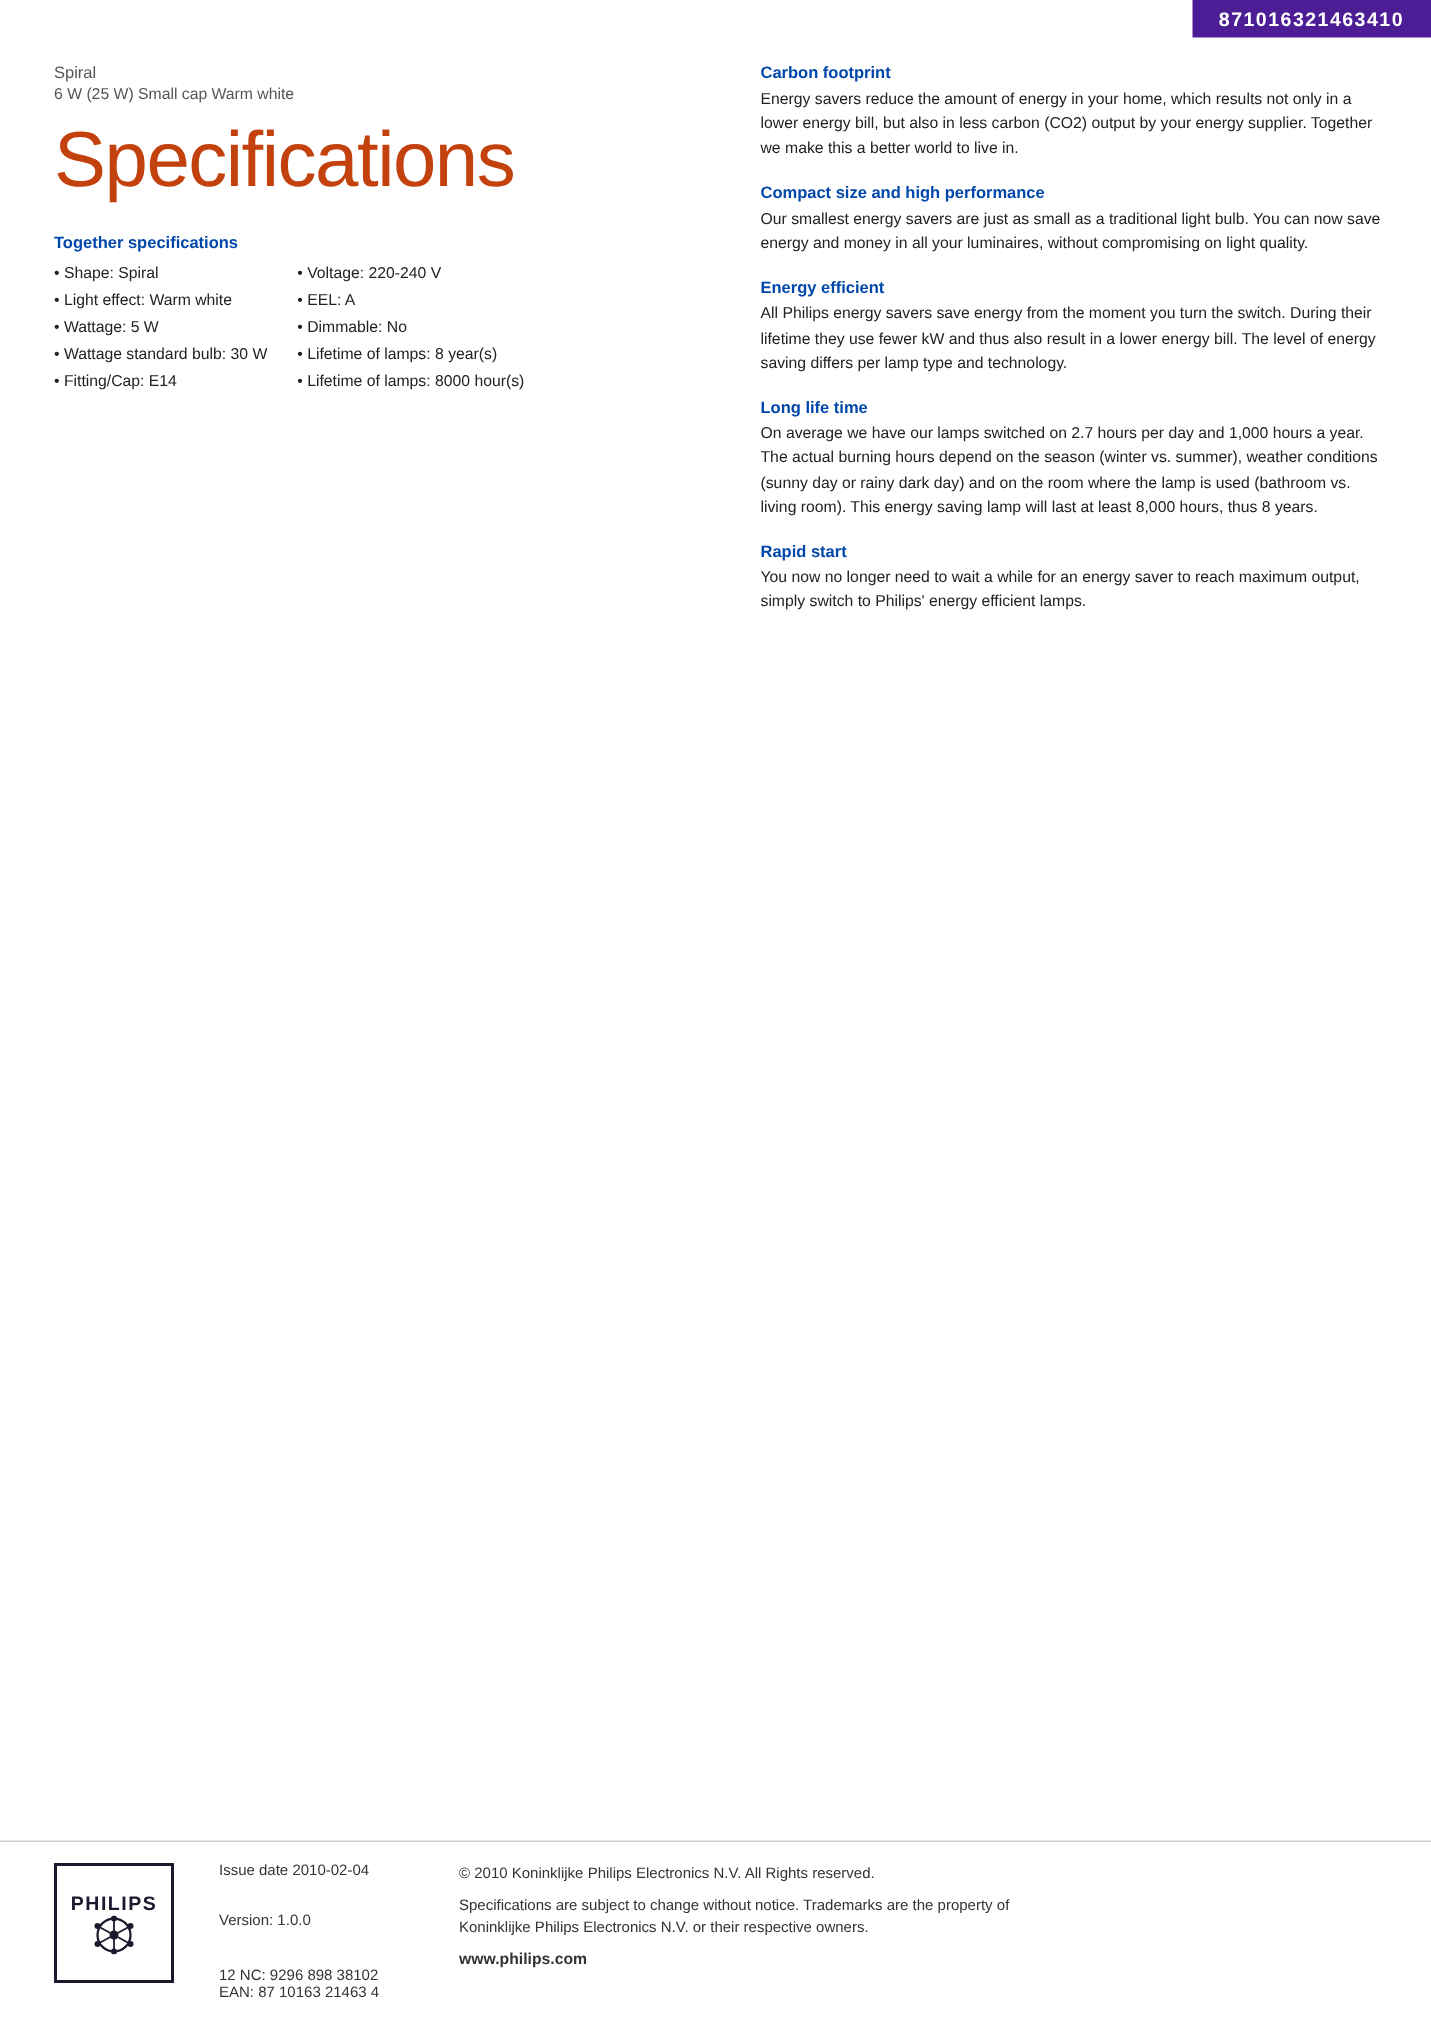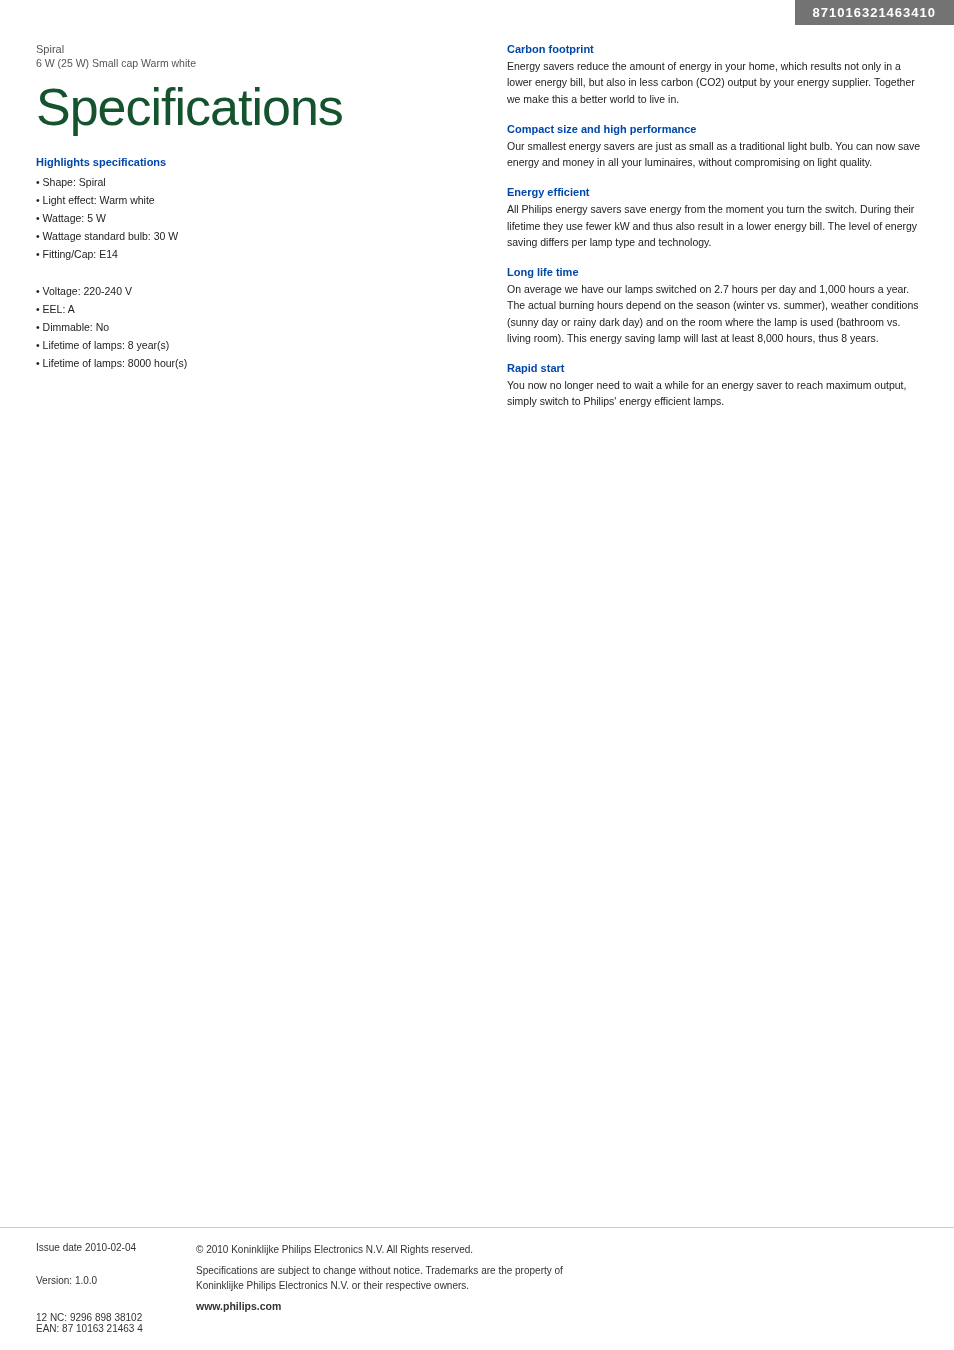--- a/index.html
+++ b/index.html
@@ -21,21 +21,21 @@
       flex-direction: column;
     }
 
     
     .header-bar {
       display: flex;
       justify-content: flex-end;
       padding: 0;
     }
     .product-code-bar {
-      background: #737373;
+      background: #4c1d95;
       color: #fff;
       font-size: 13px;
       font-weight: bold;
       padding: 5px 18px;
       letter-spacing: 1px;
     }
 
     
     .main-content {
       display: flex;
@@ -57,38 +57,37 @@
     }
     .product-subtitle {
       font-size: 10.5px;
       color: #555;
       margin-bottom: 10px;
     }
 
     .page-title {
       font-size: 52px;
       font-weight: 300;
-      color: #14532d;
+      color: #c2410c;
       line-height: 1.1;
       margin-bottom: 20px;
       letter-spacing: -1px;
     }
 
     .section-title {
       font-size: 11px;
       font-weight: bold;
       color: #0047ab;
       margin-bottom: 6px;
       margin-top: 4px;
     }
 
     .specs-columns {
       display: flex;
       gap: 20px;
-      flex-direction: column;
     }
 
     .specs-list {
       list-style: none;
       font-size: 10.5px;
       color: #222;
       line-height: 1.7;
     }
     .specs-list li::before {
       content: "• ";
@@ -208,21 +207,21 @@
     <div class="product-code-bar">871016321463410</div>
   </div>
 
   <div class="main-content">
 
     <div class="left-column">
       <div class="product-category">Spiral</div>
       <div class="product-subtitle">6 W (25 W) Small cap Warm white</div>
       <h1 class="page-title">Specifications</h1>
 
-      <div class="section-title">Highlights specifications</div>
+      <div class="section-title">Together specifications</div>
 
       <div class="specs-columns">
         <ul class="specs-list" id="specs-col1">
             <li>Shape: Spiral</li>
             <li>Light effect: Warm white</li>
             <li>Wattage: 5 W</li>
             <li>Wattage standard bulb: 30 W</li>
             <li>Fitting/Cap: E14</li>
           </ul>
         <ul class="specs-list" id="specs-col2">
@@ -258,20 +257,39 @@
             <div class="highlight-heading">Rapid start</div>
             <div class="highlight-text">You now no longer need to wait a while for an energy saver to reach maximum output, simply switch to Philips' energy efficient lamps.</div>
           </div>
         </div>
     </div>
 
   </div>
 
   <div class="footer">
 
+    <div class="philips-logo">
+      <div class="logo-text">PHILIPS</div>
+      <div class="logo-emblem">
+        <svg width="38" height="26" viewBox="0 0 38 26">
+
+          <circle cx="19" cy="13" r="11" fill="none" stroke="#1a1a2e" stroke-width="1.5"></circle>
+          <line x1="19" y1="2" x2="19" y2="24" stroke="#1a1a2e" stroke-width="1.2"></line>
+          <line x1="8" y1="7" x2="30" y2="19" stroke="#1a1a2e" stroke-width="1.2"></line>
+          <line x1="8" y1="19" x2="30" y2="7" stroke="#1a1a2e" stroke-width="1.2"></line>
+          <circle cx="19" cy="13" r="3" fill="#1a1a2e"></circle>
+          <circle cx="19" cy="2" r="2" fill="#1a1a2e"></circle>
+          <circle cx="19" cy="24" r="2" fill="#1a1a2e"></circle>
+          <circle cx="8" cy="7" r="2" fill="#1a1a2e"></circle>
+          <circle cx="30" cy="19" r="2" fill="#1a1a2e"></circle>
+          <circle cx="8" cy="19" r="2" fill="#1a1a2e"></circle>
+          <circle cx="30" cy="7" r="2" fill="#1a1a2e"></circle>
+        </svg>
+      </div>
+    </div>
 
     <div class="footer-meta">
       <div class="footer-meta-item">
         <span id="issue-date-label">Issue date 2010-02-04</span>
       </div>
       <div class="footer-meta-item">
         <span id="version-label">Version: 1.0.0</span>
       </div>
       <div class="footer-nc" id="nc-info">12 NC: 9296 898 38102<br>EAN: 87 10163 21463 4</div>
     </div>

